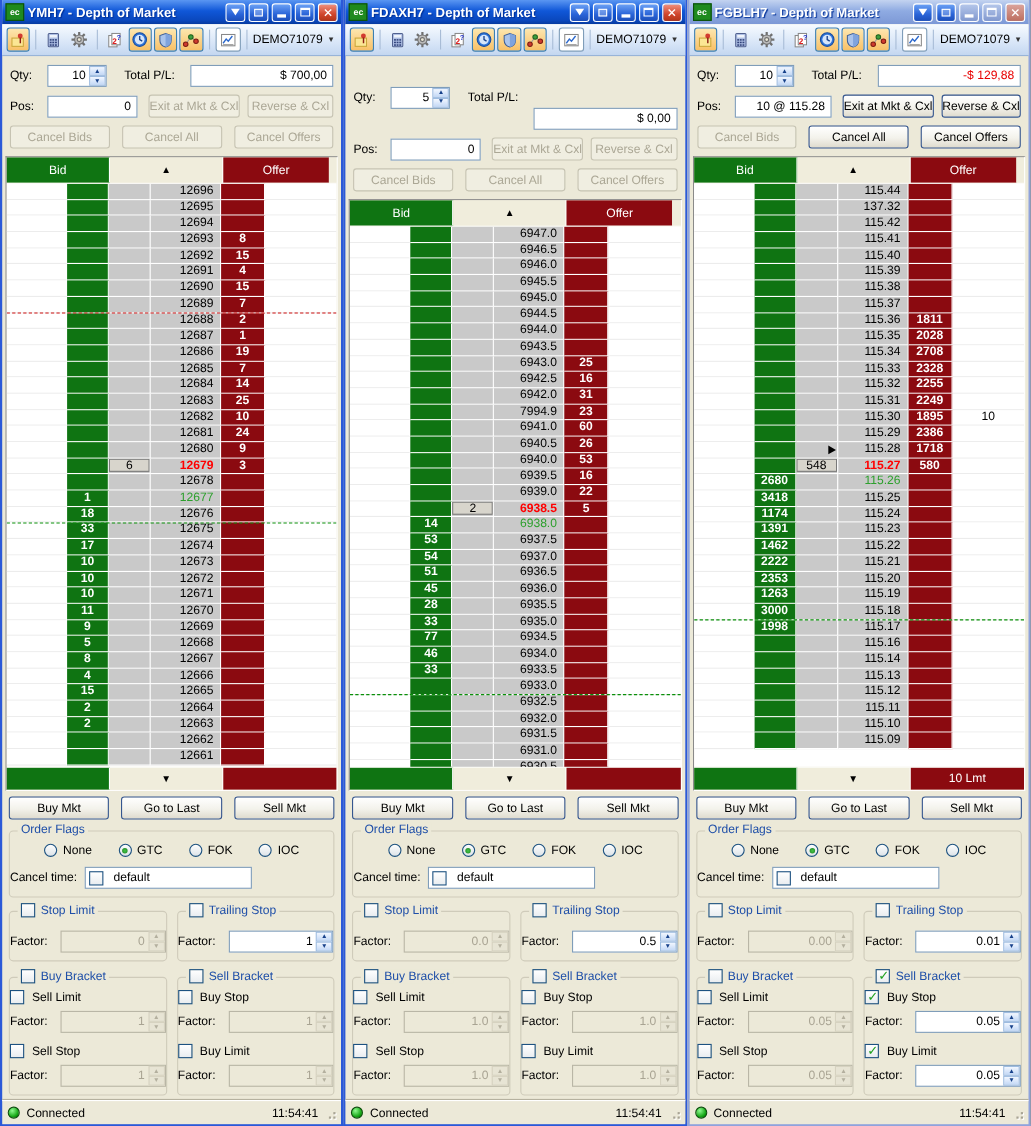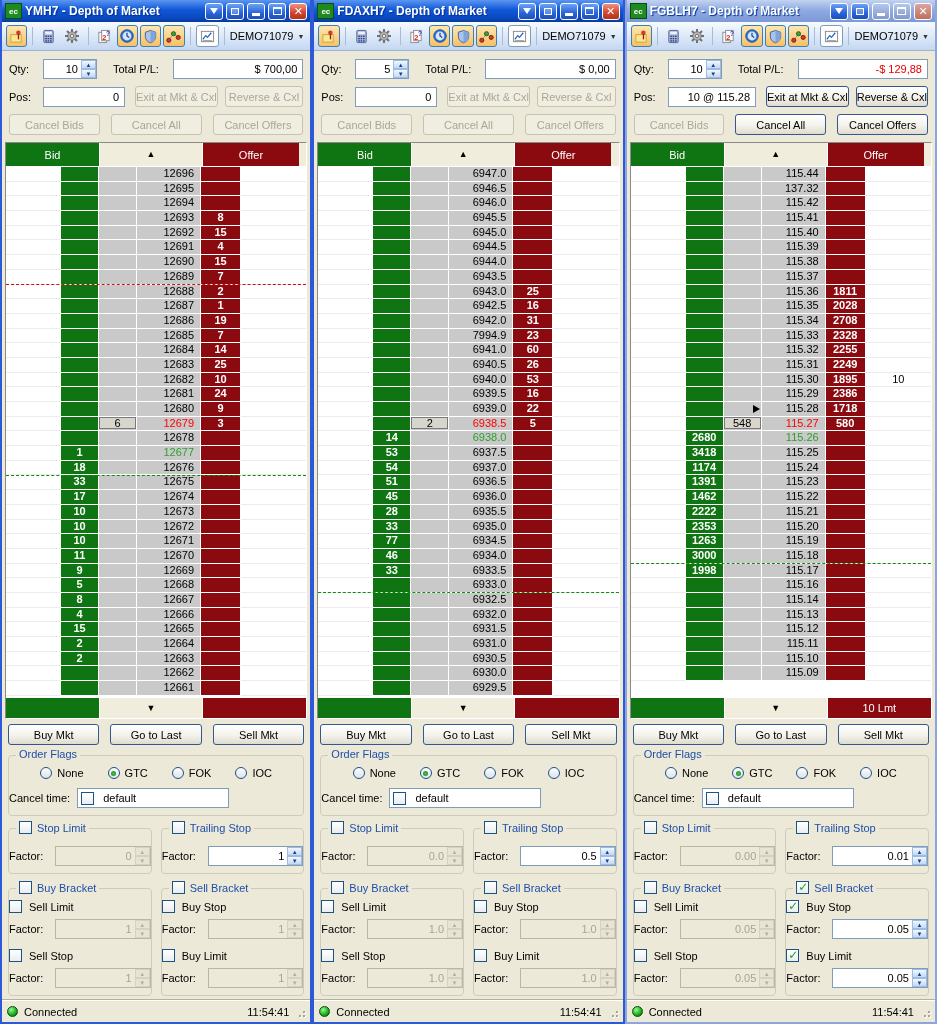--- a/index.html
+++ b/index.html
@@ -61,21 +61,21 @@
   .tri{font-size:9px;color:#000;line-height:1;}
   .lbody{flex:1 1 auto;min-height:0;position:relative;overflow:hidden;background:#fff;}
   .lrow{display:flex;height:14.7px;flex:0 0 14.7px;}
   .lcell{box-sizing:border-box;font-size:11px;line-height:13px;height:100%;overflow:hidden;}
   .lc-left{width:55px;background:#fff;border-bottom:1px solid #ececec;border-right:1px solid #fff;}
   .lc-bid{width:38px;background:#0f7412;border-bottom:1px solid #fff;border-right:1px solid #fff;color:#fff;font-weight:bold;text-align:center;}
   .lc-mid{width:38px;background:#c9c9c9;border-bottom:1px solid #fff;border-right:1px solid #fff;position:relative;}
   .lc-price{width:64px;background:#c9c9c9;border-bottom:1px solid #fff;border-right:1px solid #fff;text-align:right;padding-right:6px;color:#000;}
   .lc-offer{width:40px;background:#8b0a10;border-bottom:1px solid #fff;border-right:1px solid #fff;color:#fff;font-weight:bold;text-align:center;}
   .lc-right{flex:1;background:#fff;border-bottom:1px solid #ececec;text-align:center;color:#000;}
-  .lc-price.last{color:#ff0000;font-weight:normal;}
+  .lc-price.last{color:#ff0000;font-weight:bold;}
   .lc-price.best{color:#2da02d;}
   .midbox{position:absolute;top:0;left:0;right:0;bottom:1px;background:#d8d5cc;border:1px solid #7a7a7a;display:flex;align-items:center;justify-content:center;color:#000;font-size:11px;box-sizing:border-box;}
   .posmark{position:absolute;right:1px;top:50%;transform:translateY(-50%);width:0;height:0;border-left:7px solid #000;border-top:4.5px solid transparent;border-bottom:4.5px solid transparent;}
   .dashline{position:absolute;left:0;right:0;height:0;border-top:1px dashed #cc1111;pointer-events:none;}
   .dashline.green{border-top-color:#0a8f0a;}
   .lfoot{flex:0 0 20px;display:flex;border-top:1px solid #fff;}
   .lf-bid{width:94px;background:#0f7412;border-right:1px solid #fff;box-sizing:border-box;}
   .lf-mid{width:103px;background:#f0eddc;display:flex;align-items:center;justify-content:center;border-right:1px solid #fff;box-sizing:border-box;}
   .lf-offer{flex:1;background:#8b0a10;color:#fff;font-size:11px;display:flex;align-items:center;justify-content:center;}
   
@@ -809,21 +809,21 @@
       <div class="frow">
         <span class="lbl w34">Qty:</span>
         <div class="spin">
           <div class="val">5</div>
           <div class="arrows">
               <div>▲</div>
               <div>▼</div>
             </div>
         </div>
         <span class="lbl" style="margin-left:16px;width:60px;">Total P/L:</span>
-        <div class="tin" style="flex:1;">$ 0,00</div>
+        <div class="tin" style="flex:1;margin-top:39px;">$ 0,00</div>
       </div>
       <div class="frow">
         <span class="lbl w34">Pos:</span>
         <div class="tin" style="width:82px;">0</div>
         <div class="xbtn disabled" style="flex:1;margin-left:10px;">Exit at Mkt &amp; Cxl</div>
         <div class="xbtn disabled" style="flex:1;margin-left:7px;">Reverse &amp; Cxl</div>
       </div>
       <div class="frow" style="gap:11px;">
         <div class="xbtn disabled" style="flex:1;">Cancel Bids</div>
         <div class="xbtn disabled" style="flex:1;">Cancel All</div>

